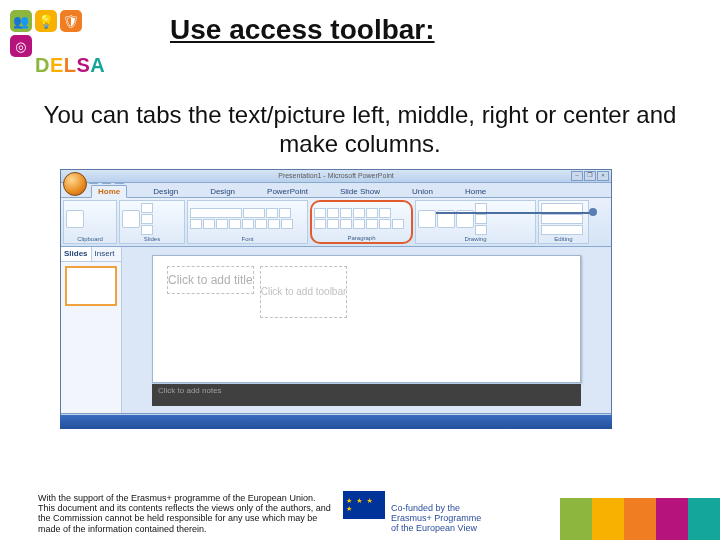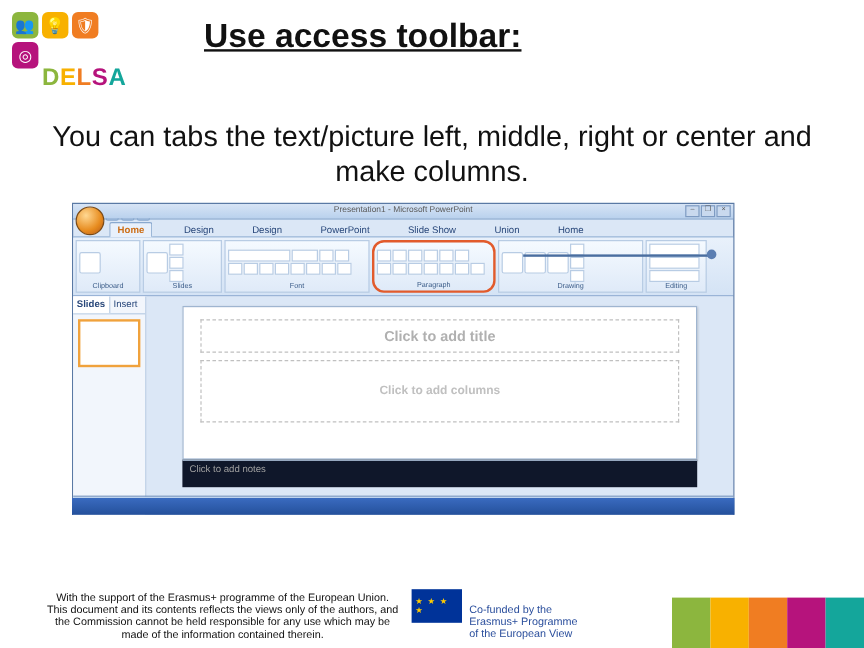--- a/index.html
+++ b/index.html
@@ -172,28 +172,28 @@
   .thumb { margin:4px; width:48px; height:36px; background:#fff; border:2px solid #f0a23c; }
 
   .editor { flex:1; padding: 8px 30px 0 30px; }
   .editor-slide {
     background:#fff;
     border:1px solid #9fb5d0;
     box-shadow: 1px 1px 2px rgba(0,0,0,0.25);
     height: 128px;
     padding: 10px 14px;
     box-sizing:border-box;
-    display:flex; flex-direction:column; gap:6px;font-weight:bold;
+    display:flex; flex-direction:row; gap:6px;
   }
   .ph { border:1px dashed #c0c0c0; text-align:center; color:#c0c0c0; }
   .ph-title { height:26px; font-size:12px; color:#b0b0b0; line-height:26px; }
   .ph-sub { height:50px; font-size:10px; line-height:50px; }
 
   .notes {
-    height: 18px; background:#0f172a; border-top:1px solid #b8cce4;
+    height: 18px; background:#404040; border-top:1px solid #b8cce4;
     font-size:8px; color:#a0a0a0; padding:2px 6px;
   }
   .statusbar {
     position:absolute; bottom:0; left:0; right:0;
     height: 14px;
     background: linear-gradient(#bfd5ef,#a7c2e3);
     border-top: 1px solid #7e9bc2;
     font-size:7px; color:#2a4c7d;
     display:flex; align-items:center;
     padding: 0 4px;
@@ -213,21 +213,20 @@
     right: 10px;
     display: flex;
     align-items: flex-end;
     gap: 10px;
   }
   .disclaimer {
     font-size: 9px;
     line-height: 1.15;
     color: #111;
     width: 295px;
-    text-align: center;
   }
   .eu-badge { display:flex; align-items:center; gap:6px; }
   .eu-flag { width:42px; height:28px; background:#003399; position:relative; }
   .eu-flag .ring {
     position:absolute; inset:3px;
     display:flex; align-items:center; justify-content:center;
     color:#ffcc00; font-size:7px; letter-spacing:1px;
   }
   .eu-text { font-size: 9px; color:#2a4e9c; line-height:1.1;margin-top:28px; }
   .corner-logos {
@@ -391,21 +390,21 @@
       <div class="slide-panel">
         <div class="panel-tabs">
           <div class="panel-tab active">Slides</div>
           <div class="panel-tab">Insert</div>
         </div>
         <div class="thumb"></div>
       </div>
       <div class="editor">
         <div class="editor-slide">
           <div class="ph ph-title">Click to add title</div>
-          <div class="ph ph-sub">Click to add columns</div>
+          <div class="ph ph-sub">Click to add toolbar</div>
         </div>
         <div class="notes">Click to add notes</div>
       </div>
     </div>
 
     <div class="statusbar">
       <span>Slide 1 of 1</span>
       &nbsp;&nbsp;
       <span>"Office Theme"</span>
       <span class="spacer"></span>

